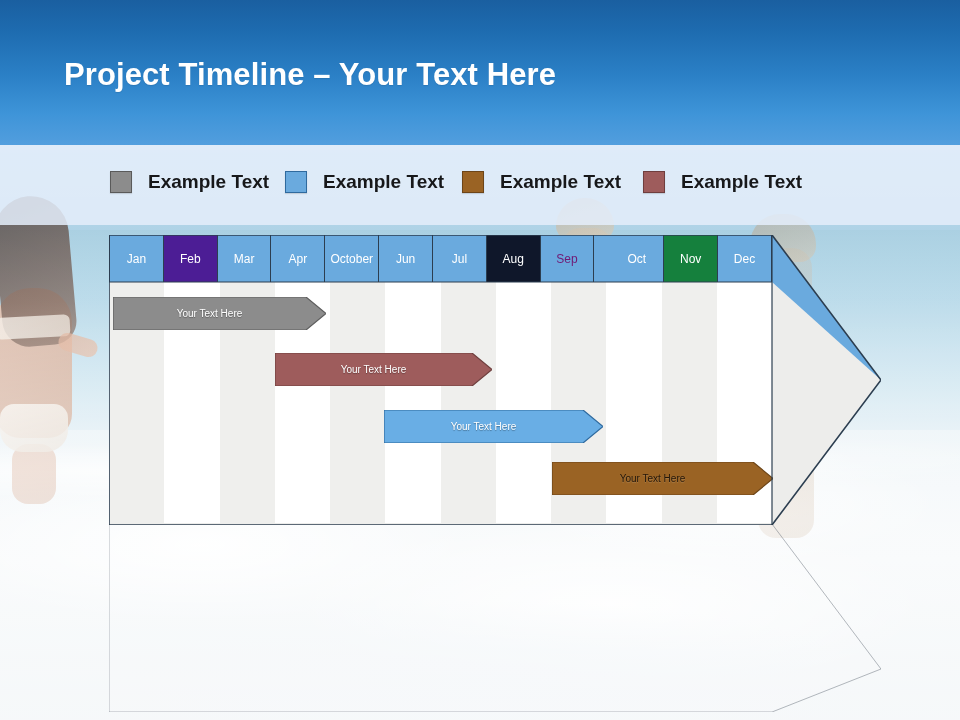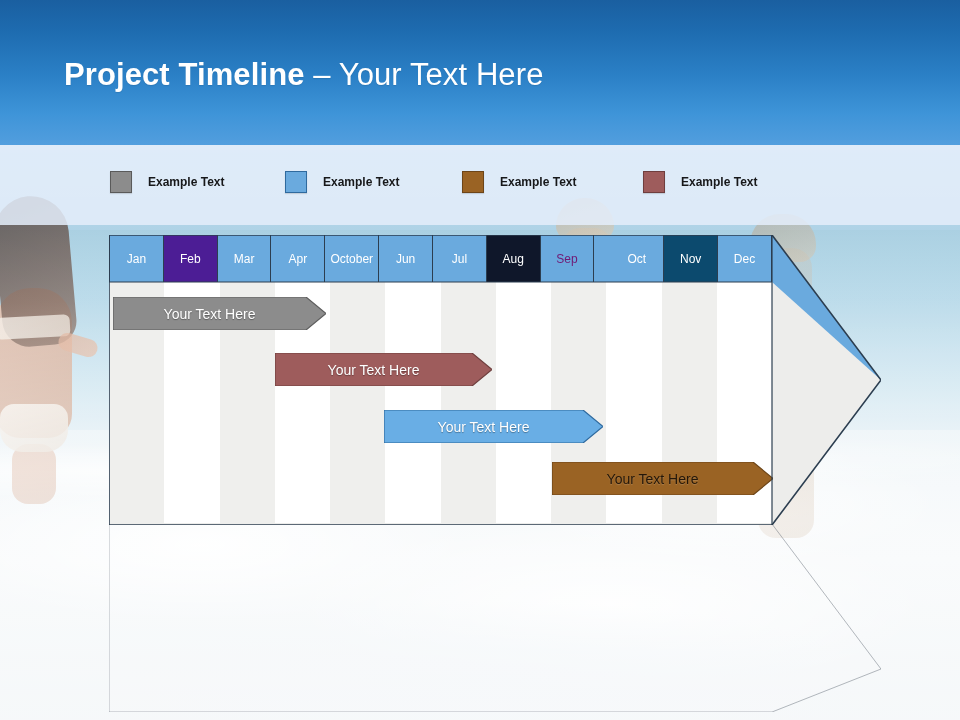--- a/index.html
+++ b/index.html
@@ -58,48 +58,48 @@
     background:linear-gradient(165deg,#cdb49a,#bda187);opacity:.30;}
   .pr2-low{position:absolute;left:14px;top:214px;width:56px;height:110px;border-radius:18px;
     background:linear-gradient(165deg,#b78f63,#a87f55);opacity:.28;}
 
   
   .header{position:absolute;left:0;top:0;width:960px;height:145px;
     background:linear-gradient(180deg,#1a5fa0 0%,#1e6cb0 22%,#2b80c6 52%,#3e94d8 78%,#529ede 100%);}
   .header-title{position:absolute;left:64px;top:57px;font-size:31px;color:#ffffff;
     letter-spacing:.1px;white-space:nowrap;text-shadow:0 1px 1px rgba(0,0,0,.10);}
   .header-title .strong{font-weight:bold;}
-  .header-title .light{font-weight:normal;}
+  .header-title .light{font-weight:bold;}
 
   
   .legend-strip{position:absolute;left:0;top:145px;width:960px;height:80px;
     background:rgba(228,237,250,.86);}
   .legend-item{position:absolute;top:171px;display:flex;align-items:center;}
   .legend-sw{width:22px;height:22px;border:1px solid #5a5a5a;box-sizing:border-box;
     box-shadow:0 1px 1px rgba(0,0,0,.12);}
-  .legend-lbl{margin-left:16px;font-size:12px;font-weight:bold;color:#17181a;white-space:nowrap;}
+  .legend-lbl{margin-left:16px;font-size:19px;font-weight:bold;color:#17181a;white-space:nowrap;}
 
   
   .chart{position:absolute;left:109px;top:235px;width:772px;height:290px;}
   .chart svg{position:absolute;left:0;top:0;}
   .chart-fg{position:absolute;left:0;top:0;width:772px;height:290px;}
 
   .mon-hdr{position:absolute;left:0;top:0;height:47px;width:663px;display:flex;}
   .mon{flex:1;position:relative;background:#6aaade;display:flex;align-items:center;justify-content:center;
     font-size:12px;color:#ffffff;border-right:1.2px solid #2c3e50;box-sizing:border-box;}
   .mon:first-child{border-left:1.2px solid #2c3e50;}
 
   .cols{position:absolute;left:0;top:47px;height:241px;width:663px;display:flex;}
   .col{flex:1;box-sizing:border-box;}
   .col.odd{background:#efefed;}
   .col.even{background:#ffffff;}
 
   
   .bar{position:absolute;height:33px;display:flex;align-items:center;}
-  .bar .txt{position:relative;z-index:3;width:100%;text-align:center;font-size:14px;white-space:nowrap;}
+  .bar .txt{position:relative;z-index:3;width:100%;text-align:center;font-size:10px;white-space:nowrap;}
 
   .reflection{position:absolute;left:109px;top:524px;width:772px;height:188px;}
 
   .title-wrap{position:relative;}
 </style>
 </head>
 <body>
 
 <div id="stage">
 
@@ -173,21 +173,21 @@
           <div class="mon" style="background: rgb(106, 170, 222); color: rgb(255, 255, 255);">Jan</div>
           <div class="mon" style="background: #4c1d95; color: rgb(255, 255, 255);">Feb</div>
           <div class="mon" style="background: rgb(106, 170, 222); color: rgb(255, 255, 255);">Mar</div>
           <div class="mon" style="background: rgb(106, 170, 222); color: rgb(255, 255, 255);">Apr</div>
           <div class="mon" style="background: rgb(106, 170, 222); color: rgb(255, 255, 255);">October</div>
           <div class="mon" style="background: rgb(106, 170, 222); color: rgb(255, 255, 255);">Jun</div>
           <div class="mon" style="background: rgb(106, 170, 222); color: rgb(255, 255, 255);">Jul</div>
           <div class="mon" style="background: #0f172a; color: rgb(255, 255, 255);">Aug</div>
           <div class="mon" style="background: rgb(106, 170, 222); color: #701a75;">Sep</div>
           <div class="mon" style="background: rgb(106, 170, 222); color: rgb(255, 255, 255); padding-left: 16px;">Oct</div>
-          <div class="mon" style="background: #0c4a6e; color: rgb(255, 255, 255);">Nov</div>
+          <div class="mon" style="background: #15803d; color: rgb(255, 255, 255);">Nov</div>
           <div class="mon" style="background: rgb(106, 170, 222); color: rgb(255, 255, 255);">Dec</div>
         </div>
       <div class="cols" id="column-grid">
           <div class="col odd" style="background: rgb(239, 239, 237);"></div>
           <div class="col even" style="background: rgb(255, 255, 255);"></div>
           <div class="col odd" style="background: rgb(239, 239, 237);"></div>
           <div class="col even" style="background: rgb(255, 255, 255);"></div>
           <div class="col odd" style="background: rgb(239, 239, 237);"></div>
           <div class="col even" style="background: rgb(255, 255, 255);"></div>
           <div class="col odd" style="background: rgb(239, 239, 237);"></div>

